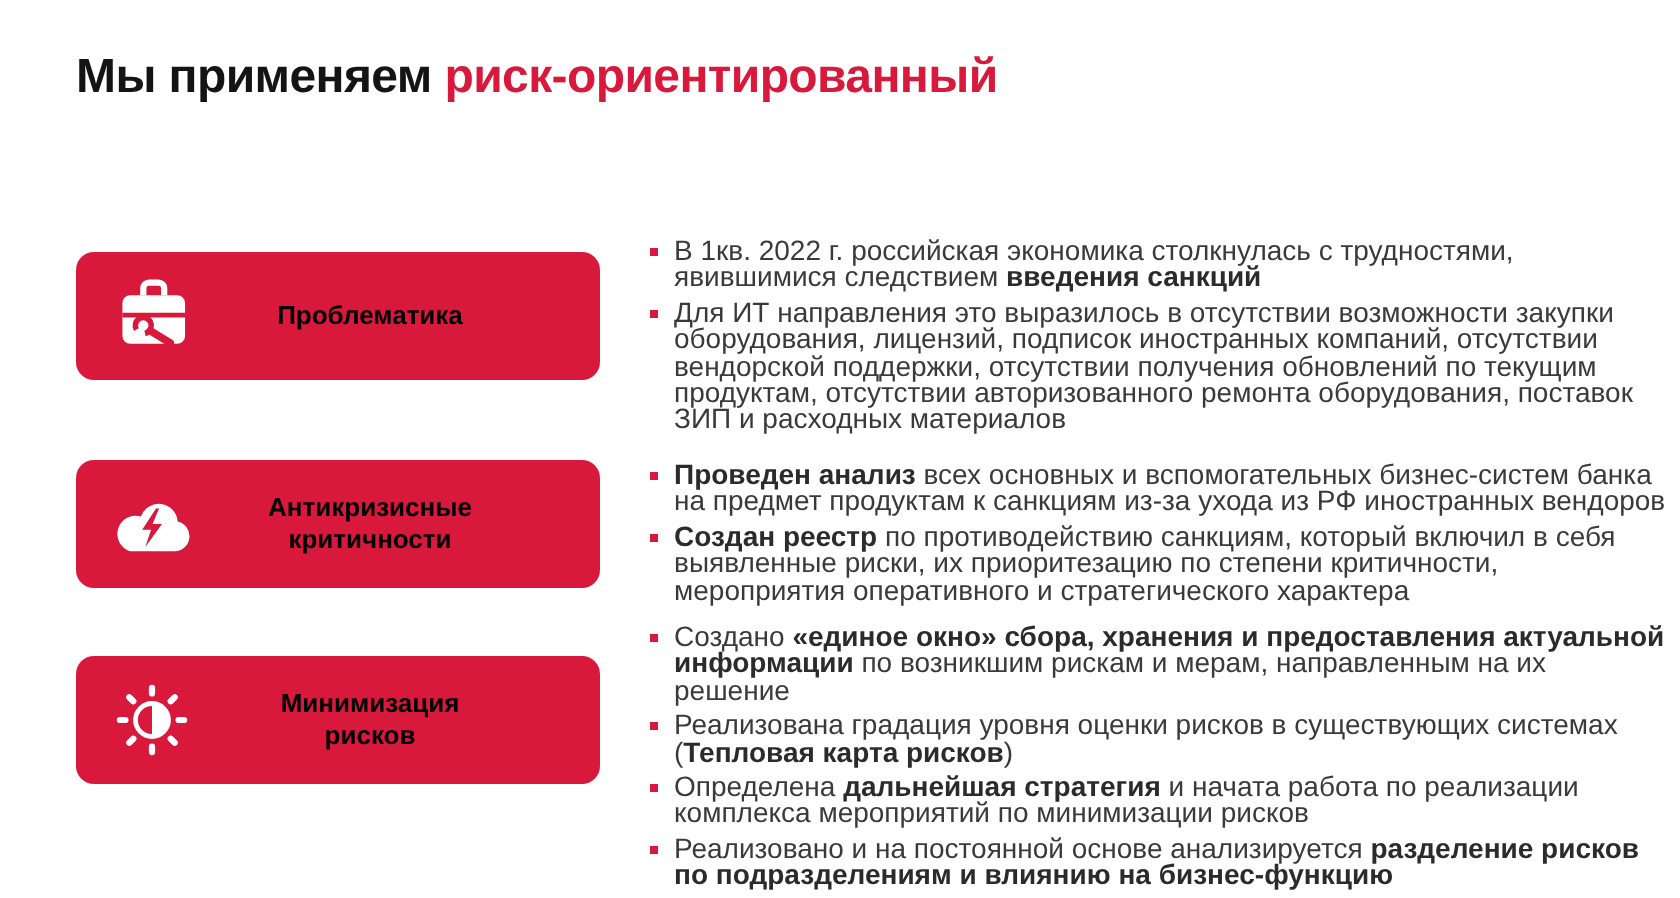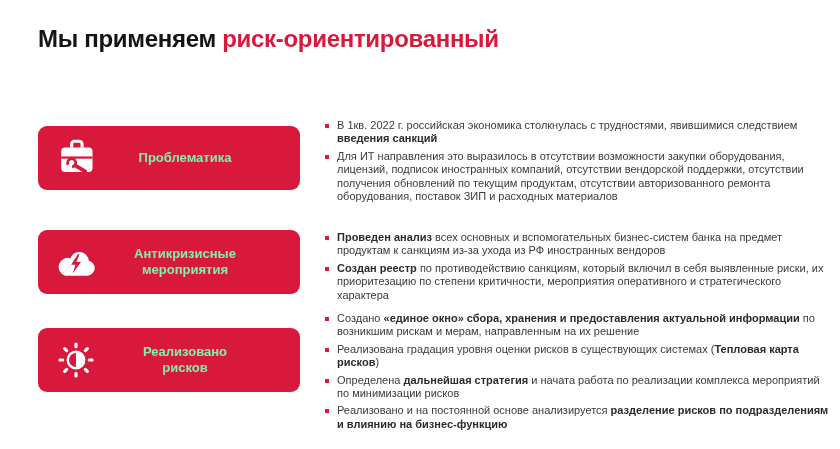--- a/index.html
+++ b/index.html
@@ -33,21 +33,21 @@
   .card-icon {
     flex: 0 0 76px;
     display: flex; align-items: center; justify-content: center;
   }
   .card-label {
     flex: 1 1 auto;
     padding-right: 44px;
     display: flex; justify-content: center;
   }
   .card-label span {
-    color: #86efac; font-weight: bold;
+    color: #000000; font-weight: bold;
     font-size: 13px; line-height: 16px;
     text-align: center; max-width: 130px;
     display: inline-block;
   }
   .card1 { top: 126px; }
   .card2 { top: 230px; }
   .card3 { top: 328px; }
   
   .bullets {
     position: absolute; left: 325px; width: 508px;
@@ -59,21 +59,21 @@
     display: flex; align-items: flex-start;
     margin-bottom: 4px;
   }
   .bullet .marker {
     flex: 0 0 4px; width: 4px; height: 4px;
     background: var(--accent);
     margin-top: 5px; margin-right: 8px;
   }
   .bullet .btext {
     flex: 1 1 auto;
-    font-size: 11px; line-height: 13.4px;
+    font-size: 14px; line-height: 13.4px;
     color: #3a3a3a;
   }
   .bullet .btext .b { font-weight: bold; color: #2b2b2b; }
   
   .cut-fill   { fill: var(--accent); }
   .cut-stroke { stroke: var(--accent); fill: none; }
   .wh-fill    { fill: #ffffff; }
   .wh-stroke  { stroke: #ffffff; fill: none; }
 </style>
 </head>
@@ -111,21 +111,21 @@
     </div>
 
   <div class="card card2">
     <div class="card-icon">
       <svg width="46" height="40" viewBox="0 0 50 44" aria-hidden="true">
         <path class="wh-fill" d="M13 37 h24.5 a8.3 8.3 0 0 0 1.6-16.4 a10.4 10.4 0 0 0-20.2-2.7 A8.8 8.8 0 0 0 13 37 z"></path>
         <path class="cut-fill" d="M27.2 13.5 l-7.6 11.6 h4.9 l-3.2 9.6 l9.2-12.7 h-5.2 l3.6-8.5 z"></path>
       </svg>
     </div>
     <div class="card-label">
-      <span>Антикризисные мероприятия</span>
+      <span>Антикризисные критичности</span>
     </div>
   </div>
   <div class="bullets bullets2">
       <div class="bullet">
         <span class="marker"></span>
         <span class="btext"><span class="b">Проведен анализ</span><span> всех основных и вспомогательных бизнес-систем банка на предмет продуктам к санкциям из-за ухода из РФ иностранных вендоров</span></span>
       </div>
       <div class="bullet">
         <span class="marker"></span>
         <span class="btext"><span class="b">Создан реестр</span><span> по противодействию санкциям, который включил в себя выявленные риски, их приоритезацию по степени критичности, мероприятия оперативного и стратегического характера</span></span>
@@ -143,21 +143,21 @@
           <line x1="6.5" y1="24" x2="9.5" y2="24"></line>
           <line x1="38.5" y1="24" x2="41.5" y2="24"></line>
           <line x1="11.6" y1="11.6" x2="13.8" y2="13.8"></line>
           <line x1="34.2" y1="34.2" x2="36.4" y2="36.4"></line>
           <line x1="11.6" y1="36.4" x2="13.8" y2="34.2"></line>
           <line x1="34.2" y1="13.8" x2="36.4" y2="11.6"></line>
         </g>
       </svg>
     </div>
     <div class="card-label">
-      <span>Реализовано рисков</span>
+      <span>Минимизация рисков</span>
     </div>
   </div>
   <div class="bullets bullets3">
       <div class="bullet">
         <span class="marker"></span>
         <span class="btext"><span>Создано </span><span class="b">«единое окно» сбора, хранения и предоставления актуальной информации</span><span> по возникшим рискам и мерам, направленным на их решение</span></span>
       </div>
       <div class="bullet">
         <span class="marker"></span>
         <span class="btext"><span>Реализована градация уровня оценки рисков в существующих системах (</span><span class="b">Тепловая карта рисков</span><span>)</span></span>

